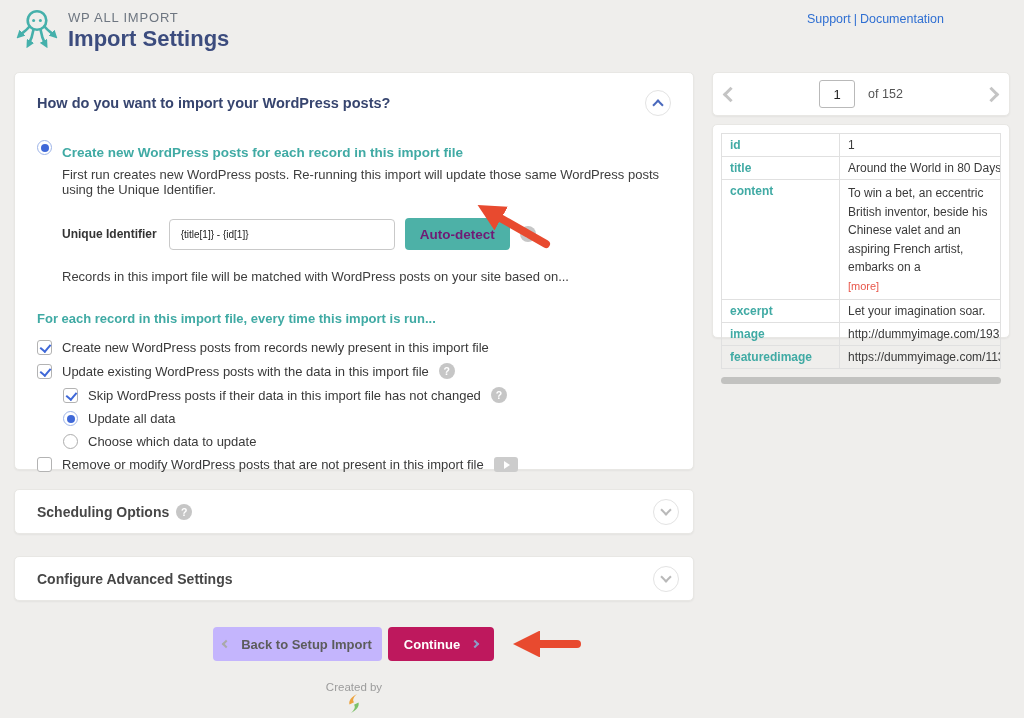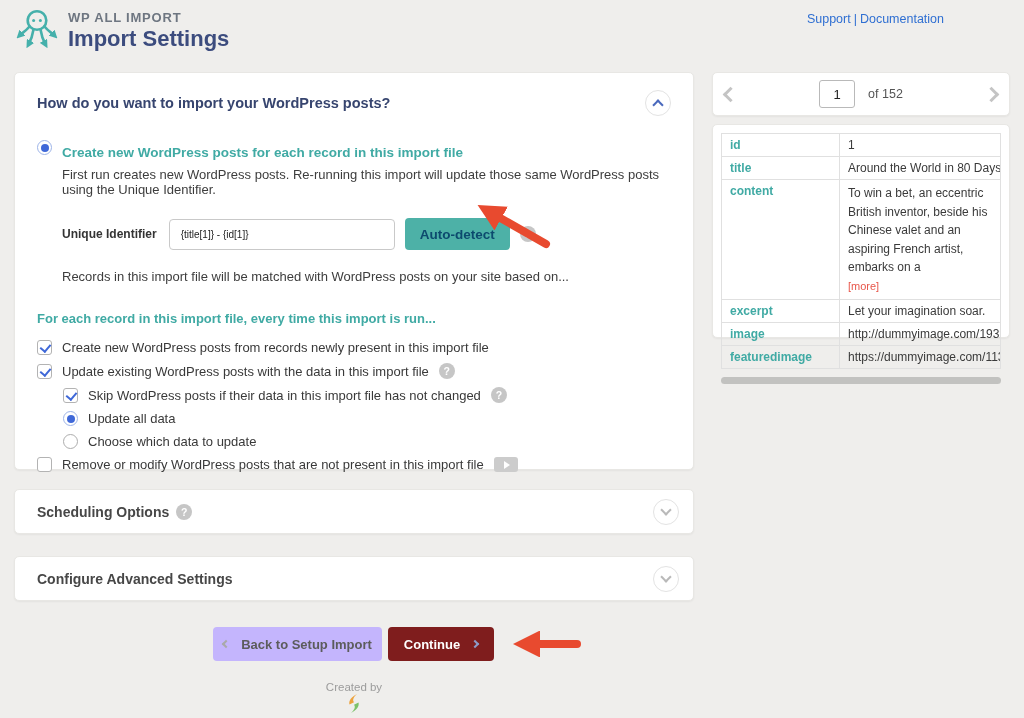--- a/index.html
+++ b/index.html
@@ -6,21 +6,21 @@
   html,body { width:1024px; height:718px; }
   body {
     position: relative;
     background: #efeeec;
     font-family: "Liberation Sans", sans-serif;
     overflow: hidden;
   }
   
   .header { position:absolute; left:14px; top:7px; display:flex; align-items:flex-start; gap:8px; }
   .brand-text { display:flex; flex-direction:column; }
-  .brand-small { font-size:13px; font-weight:bold; color:#6e7681; letter-spacing:.8px; margin-top:3px; }
+  .brand-small { font-size:13px; font-weight:normal; color:#6e7681; letter-spacing:.8px; margin-top:3px; }
   .brand-title { font-size:22px; font-weight:bold; color:#3c4c7e; margin-top:1px; }
   .top-links { position:absolute; top:12px; right:80px; font-size:12.5px; color:#2f6fd2; }
   .top-links a { color:#2f6fd2; text-decoration:none; }
   .top-links .sep { color:#2f6fd2; margin:0 3px; }
 
   
   .card { position:absolute; background:#fff; border:1px solid #e8e7e4; border-radius:5px;
           box-shadow:0 1px 2px rgba(0,0,0,.05); }
   #card-import { left:14px; top:72px; width:680px; height:398px; padding:17px 22px; }
   #card-sched  { left:14px; top:489px; width:680px; height:45px; display:flex; align-items:center; padding:0 22px; }
@@ -46,41 +46,41 @@
                        border-right:2px solid #3f68d8; border-bottom:2px solid #3f68d8; transform:rotate(40deg); }
 
   .radio-line { display:flex; align-items:center; gap:10px; }
   .teal-label { color:#40aaa4; font-weight:bold; font-size:13.5px;margin-top:10px; }
   .desc { color:#3d3d3d; font-size:13px; margin:7px 0 0 25px; }
 
   .uid-row { display:flex; align-items:center; margin:21px 0 19px 25px; gap:10px; position:relative; }
   .uid-label { font-size:12px; font-weight:bold; color:#333; margin-right:2px; }
   .uid-input { width:226px; height:31px; border:1px solid #c9c9c9; border-radius:4px; padding:0 11px;
                font-size:10px; color:#222; font-family:"Liberation Sans",sans-serif; }
-  .btn-autodetect { background:#4db1a7; color:#0c4a6e; border:none; border-radius:4px; height:32px;
+  .btn-autodetect { background:#4db1a7; color:#701a75; border:none; border-radius:4px; height:32px;
                     padding:0 15px; font-size:13.5px; font-weight:bold; cursor:pointer;
                     font-family:"Liberation Sans",sans-serif; }
   .help { width:16px; height:16px; border-radius:50%; background:#c6c6c6; color:#fff; font-size:10.5px;
           font-weight:bold; display:inline-flex; align-items:center; justify-content:center; flex:none; }
 
   .teal-heading { color:#40aaa4; font-weight:bold; font-size:13px; margin:27px 0 14px; }
 
   .opt-line { display:flex; align-items:center; gap:10px; font-size:13px; color:#393939; margin-bottom:8px; }
   .opt-line.indent { margin-left:26px; }
   .video-icon { width:24px; height:15px; background:#ccc; border-radius:3px; display:inline-flex;
                 align-items:center; justify-content:center; flex:none; }
   .video-icon::after { content:""; width:0; height:0; border-left:6px solid #fff;
                        border-top:4px solid transparent; border-bottom:4px solid transparent; margin-left:2px; }
 
   
   .btn { position:absolute; top:627px; height:34px; border:none; border-radius:4px; font-weight:bold;
          font-size:13px; display:flex; align-items:center; justify-content:center; gap:12px; cursor:pointer;
          font-family:"Liberation Sans",sans-serif; }
   #btn-back { left:213px; width:169px; background:#c4b5fd; color:#5c5c5c; }
-  #btn-continue { left:388px; width:106px; background:#7f1d1d; color:#fff; }
+  #btn-continue { left:388px; width:106px; background:#be185d; color:#fff; }
   .chev-sm { width:6px; height:6px; border-left:2px solid; border-bottom:2px solid; flex:none; }
   .chev-sm.left  { transform:rotate(45deg);  color:#a9a9a9; }
   .chev-sm.right { transform:rotate(-135deg); color:#8d9bc7; }
 
   .footer { position:absolute; left:14px; top:681px; width:680px; display:flex; align-items:center;
             gap:1px;flex-direction:column; }
   .created-by { font-size:11.5px; color:#9c9c9c; }
   .soflyy { font-size:15px; font-weight:bold; color:#32373c; }
 
   

